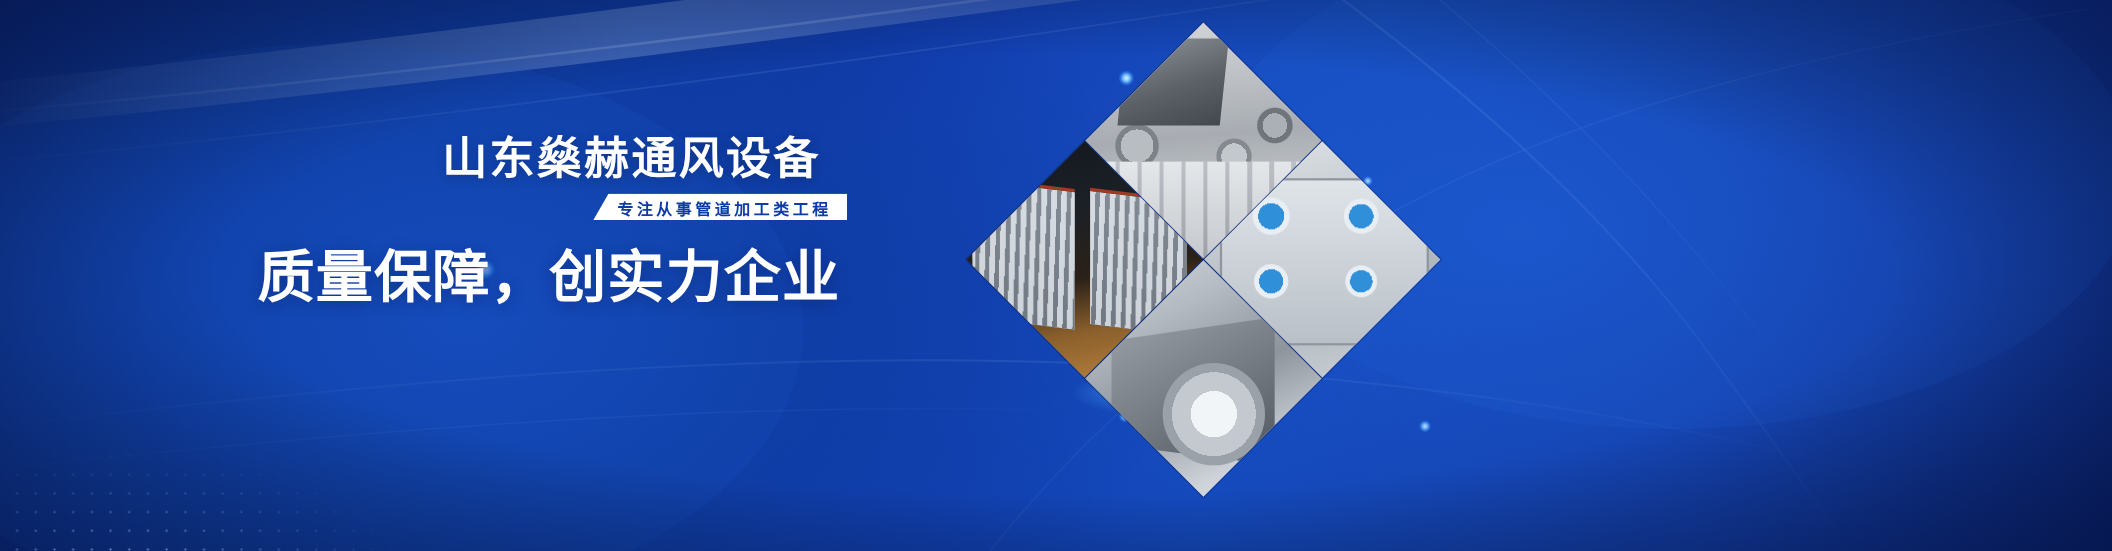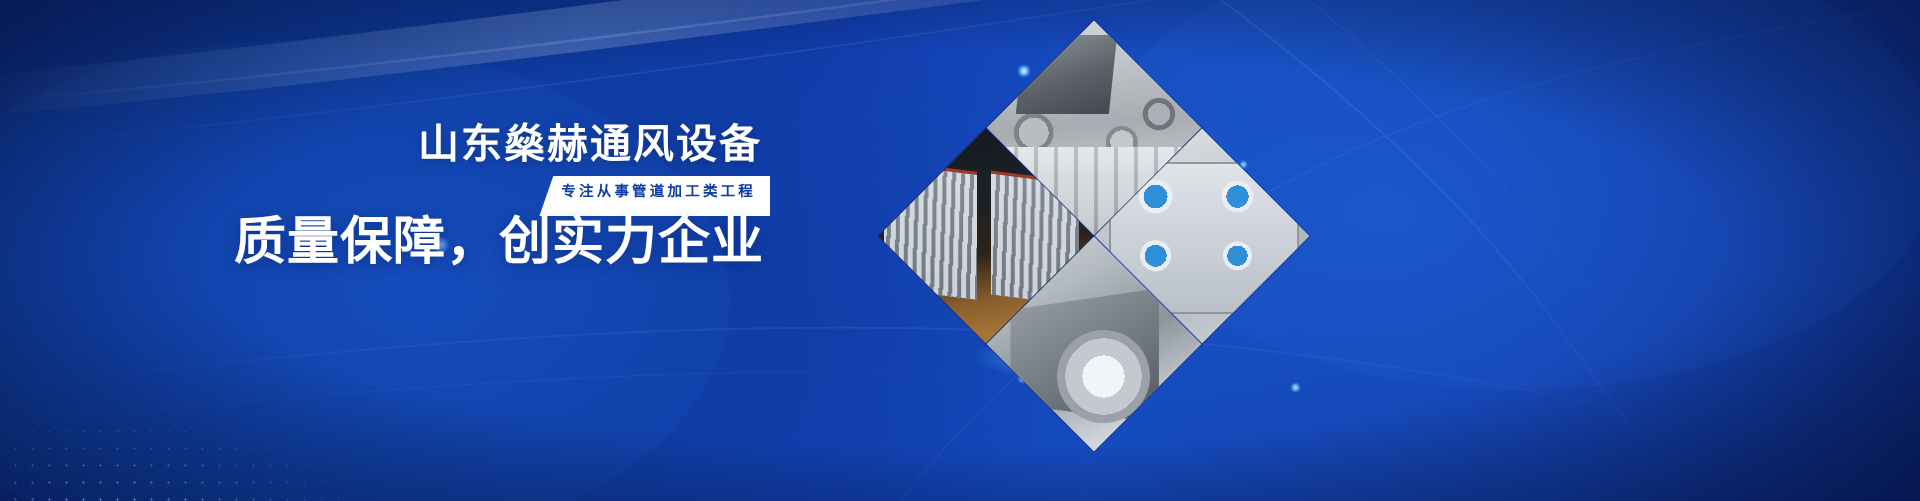--- a/index.html
+++ b/index.html
@@ -59,49 +59,49 @@
   
   .text-block {
     position: absolute;
     left: 0;
     top: 0;
     width: 820px;
     height: 501px;
   }
   .title {
     position: absolute;
-    right: 58px;
+    right: 74px;
     top: 124px;
     color: #ffffff;
     font-size: 41px;
     font-weight: 700;
     letter-spacing: 2px;
     line-height: 1;
     text-shadow: 0 2px 10px rgba(0,0,0,0.22);
     white-space: nowrap;
   }
   .badge {
     position: absolute;
     right: 50px;
     top: 176px;
     background: #ffffff;
     color: #0e3ca6;
     font-size: 14.5px;
     font-weight: 700;
     letter-spacing: 3.2px;
-    padding: 6px 14px 16px 22px;
+    padding: 6px 14px 0 22px;
     line-height: 1.25;
     white-space: nowrap;
     clip-path: polygon(14px 0, 100% 0, 100% 100%, 0 100%);
     box-shadow: 0 2px 9px rgba(0,0,0,0.15);
   }
   .headline {
     position: absolute;
     right: 56px;
-    top: 212px;
+    top: 224px;
     color: #ffffff;
     font-size: 52px;
     font-weight: 700;
     letter-spacing: 1px;
     line-height: 1.12;
     text-shadow: 0 3px 14px rgba(0,10,60,0.3);
     white-space: nowrap;
   }
   .subtitle {
     position: absolute;

